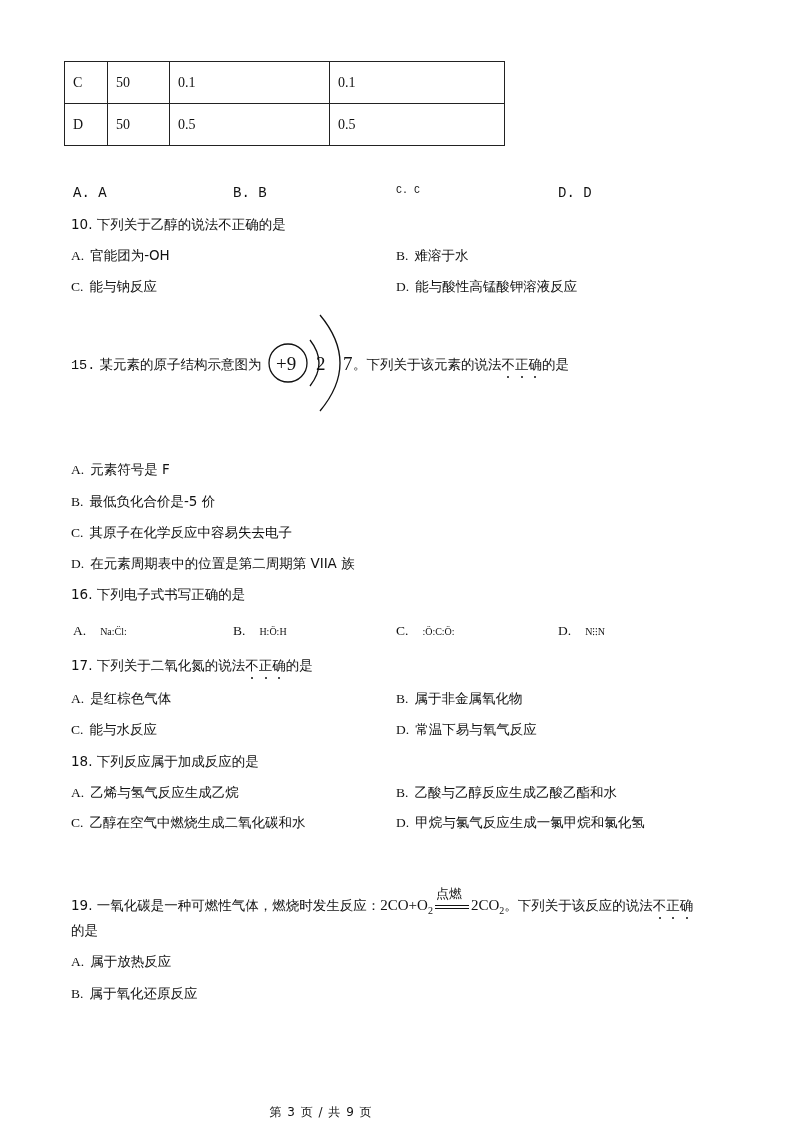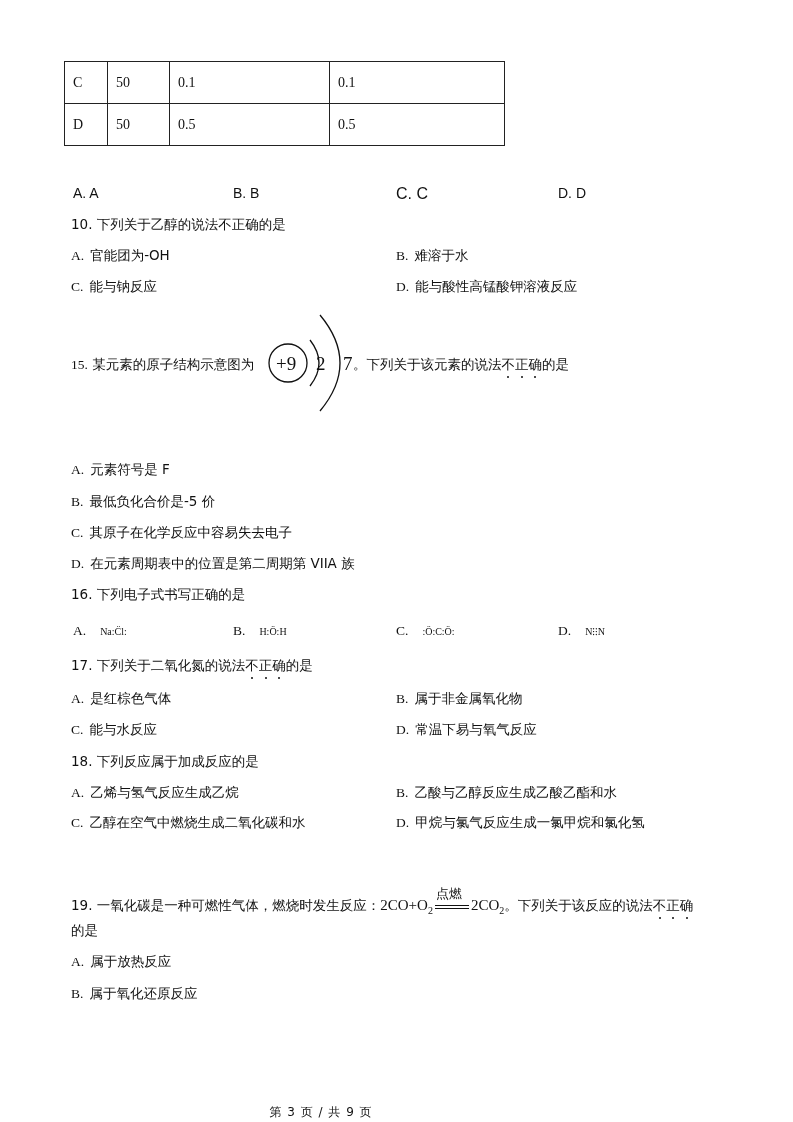--- a/index.html
+++ b/index.html
@@ -1,26 +1,26 @@
 <!DOCTYPE html>
 <html><head>
 <meta charset="utf-8">
 <style>
   html, body { margin:0; padding:0; background:#ffffff; }
   body { width:793px; height:1122px; position:relative; overflow:hidden;
          font-family:"DejaVu Sans", sans-serif; color:#111; font-size:13.5px; }
-  .serif { font-family:Liberation Sans, sans-serif; }
+  .serif { font-family:Liberation Mono, monospace; }
   .abs { position:absolute; white-space:nowrap; }
   table.data { position:absolute; left:64px; top:61px; border-collapse:collapse;
                font-family:"Liberation Serif", serif; font-size:14px; }
   table.data td { border:1px solid #222; height:41px; padding:0 0 0 8px; vertical-align:middle; }
   .line { position:absolute; left:71px; white-space:nowrap; line-height:18px; }
   .opt2 { position:absolute; left:396px; white-space:nowrap; line-height:18px; }
   .lbl { font-family:"Liberation Serif", serif; margin-right:6px; }
-  .num { font-family:Liberation Serif, serif; }
+  .num { font-family:Liberation Mono, monospace; }
   .dot-em { position:relative; display:inline-block; }
   .dot-em::after { content:""; position:absolute; left:50%; bottom:-5px; width:2px; height:2px;
                    margin-left:-1px; background:#111; border-radius:50%; }
   .eq { font-family:"Liberation Serif", serif; font-size:15px; }
   .lewis { font-family:"Liberation Serif", serif; font-size:10px; }
   .footer { position:absolute; left:0; width:642px; top:1104px; text-align:center; font-size:12px; letter-spacing:1px; }
 </style>
 </head>
 <body>
 
@@ -37,21 +37,21 @@
     <td>50</td>
     <td>0.5</td>
     <td>0.5</td>
   </tr>
 </tbody>
   </table>
 
 <div>
   <span class="abs serif" style="left:73px;top:185px;font-size:14px">A. A</span>
   <span class="abs serif" style="left:233px;top:185px;font-size:14px">B. B</span>
-  <span class="abs serif" style="left:396px;top:185px;font-size:16px">C. C</span>
+  <span class="abs serif" style="left:396px;top:185px;font-size:10px">C. C</span>
   <span class="abs serif" style="left:558px;top:185px;font-size:14px">D. D</span>
 </div>
 
 <div>
   <div class="line" style="top:215px">10. 下列关于乙醇的说法不正确的是</div>
   <div class="line" style="top:246px">
     <span class="lbl">A.</span><span>官能团为-OH</span>
   </div>
   <div class="opt2" style="top:246px">
     <span class="lbl">B.</span><span>难溶于水</span>

